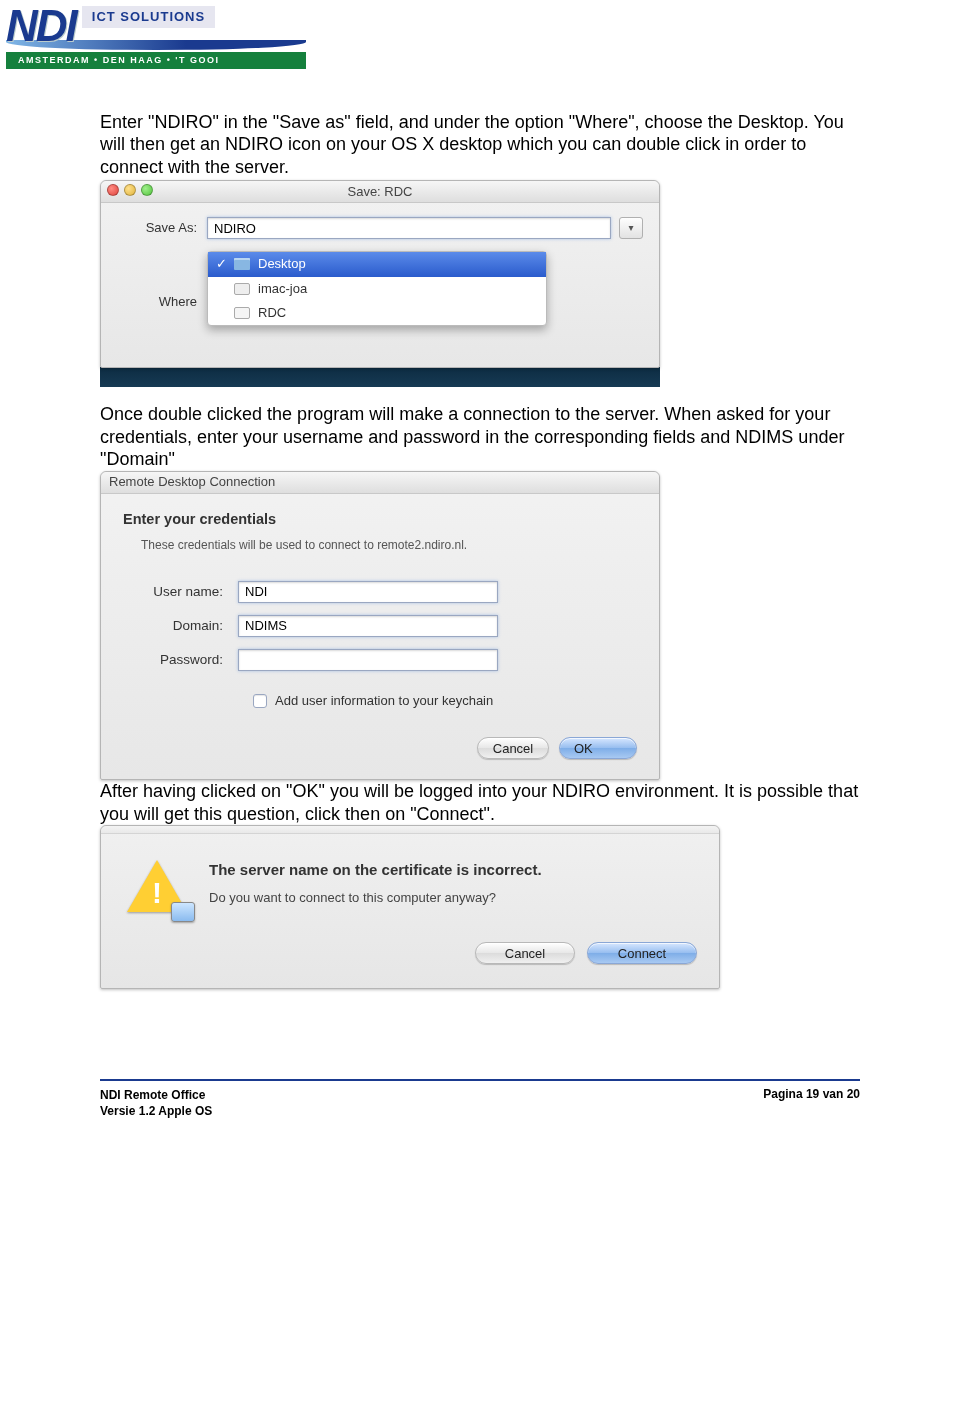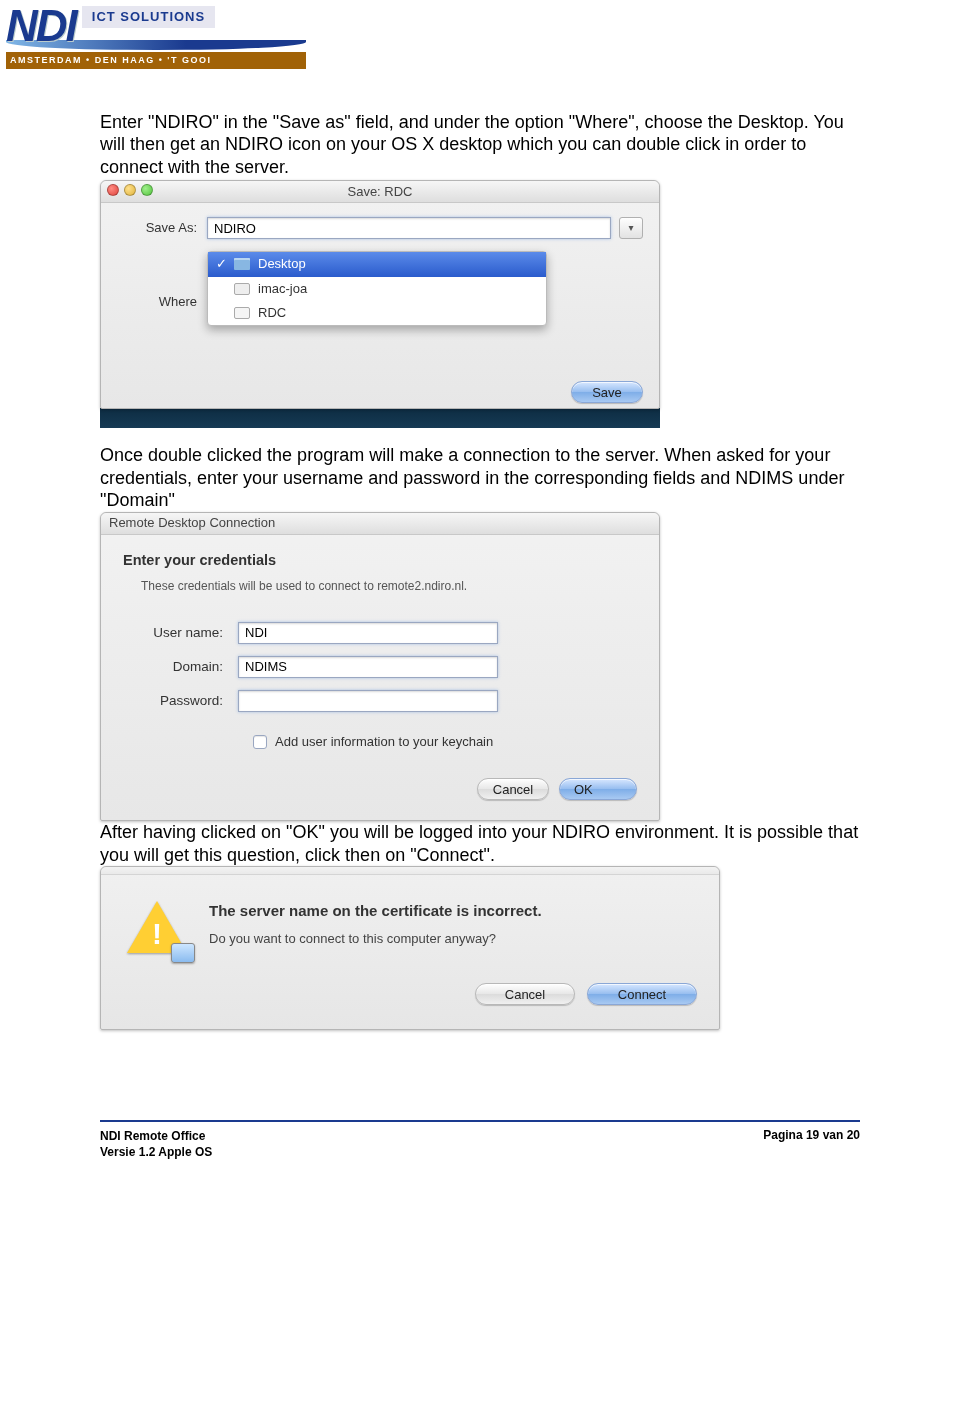--- a/index.html
+++ b/index.html
@@ -36,26 +36,26 @@
     padding: 3px 10px;
     margin-left: 6px;
   }
   .swoosh {
     height: 10px; width: 300px;
     background: linear-gradient(90deg, #7fb6e6 0%, #1a3a8f 60%);
     border-radius: 0 0 50% 50% / 0 0 8px 8px;
     margin-top: -6px;
   }
   .loc-bar {
-    background:#a16207;
+    background:#15803d;
     color:#fff;
     font-size:9px;
     letter-spacing: 1.5px;
     font-weight: 700;
-    padding: 3px 4px;
+    padding: 3px 12px;
     width: 300px;
     margin-top: 2px;
   }
 
   
   .content { padding: 20px 90px 20px 100px; }
   .para { margin-top: 16px; }
 
   
   .mac-panel {
@@ -78,21 +78,21 @@
     background: linear-gradient(#f6f6f6,#dedede);
     font-size:13px; font-weight:400; color:#444;
     justify-content: center;
   }
   .traffic { position:absolute; left:6px; top:3px; display:flex; gap:5px; }
   .tl { width:12px; height:12px; border-radius:50%; border:1px solid rgba(0,0,0,0.25); }
   .tl.red{background:radial-gradient(circle at 35% 35%,#ff8b82,#e0443e);}
   .tl.yellow{background:radial-gradient(circle at 35% 35%,#ffe08b,#e0b43e);}
   .tl.green{background:radial-gradient(circle at 35% 35%,#9fef8b,#53c43e);}
 
-  .mac-body { padding: 14px 16px 5px 16px; }
+  .mac-body { padding: 14px 16px 12px 16px; }
   .row { display:flex; align-items:center; margin-bottom: 12px; }
   .lbl { width: 90px; text-align:right; padding-right: 10px; color:#333; }
   .mac-input {
     flex: 1;
     height: 22px;
     border: 1px solid #9aa7c1;
     background: #fff;
     padding: 2px 6px;
     font-size: 13px;
     box-shadow: inset 0 1px 2px rgba(0,0,0,0.15), 0 0 3px rgba(88,140,220,0.45);
@@ -243,23 +243,20 @@
               <span class="device-ic"></span>
               <span>imac-joa</span>
             </div>
             <div class="menu-item">
               <span class="device-ic" style="background:#f5f5f5;"></span>
               <span>RDC</span>
             </div>
           </div>
         </div>
       </div>
-      <div style="display:flex; justify-content:flex-end; padding-top:26px;">
-        <button class="mac-btn">Save</button>
-      </div>
     </div>
   </div>
   <div class="dark-strip" style="width:560px;"></div>
 
   <p class="para">Once double clicked the program will make a connection to the server. When asked for your credentials, enter your username and password in the corresponding fields and NDIMS under "Domain"</p>
 
   <div class="mac-panel cred-panel" style="width:560px; margin-top:0;">
     <div class="mac-titlebar">
       <span>Remote Desktop Connection</span>
     </div>

